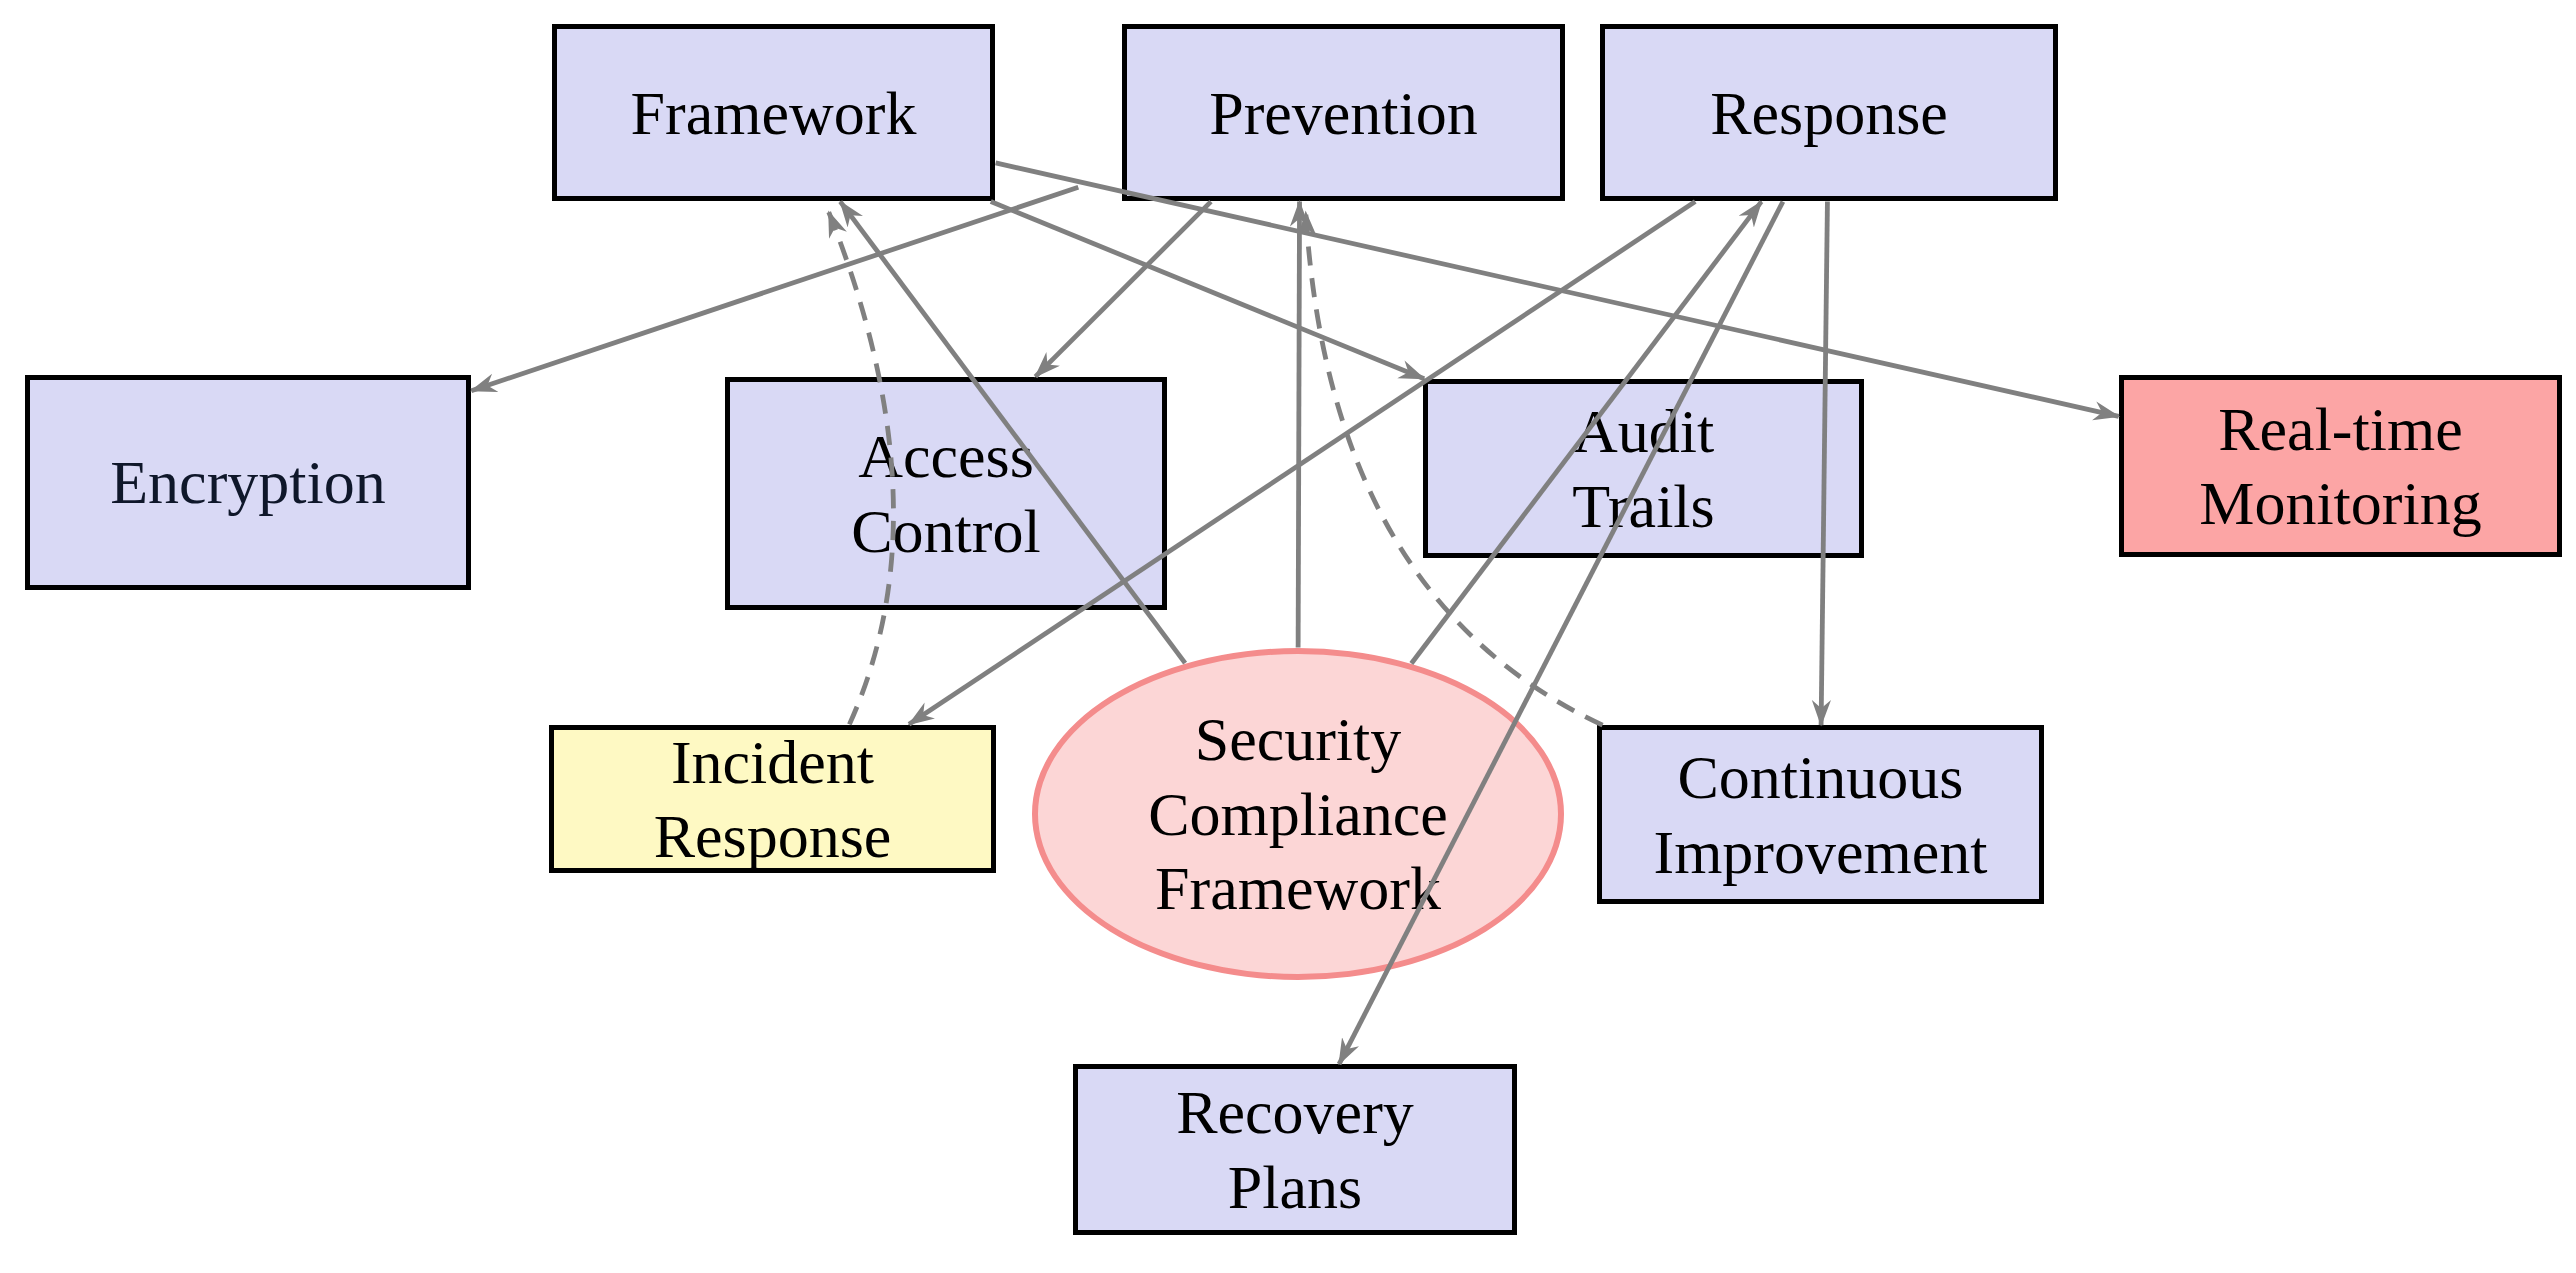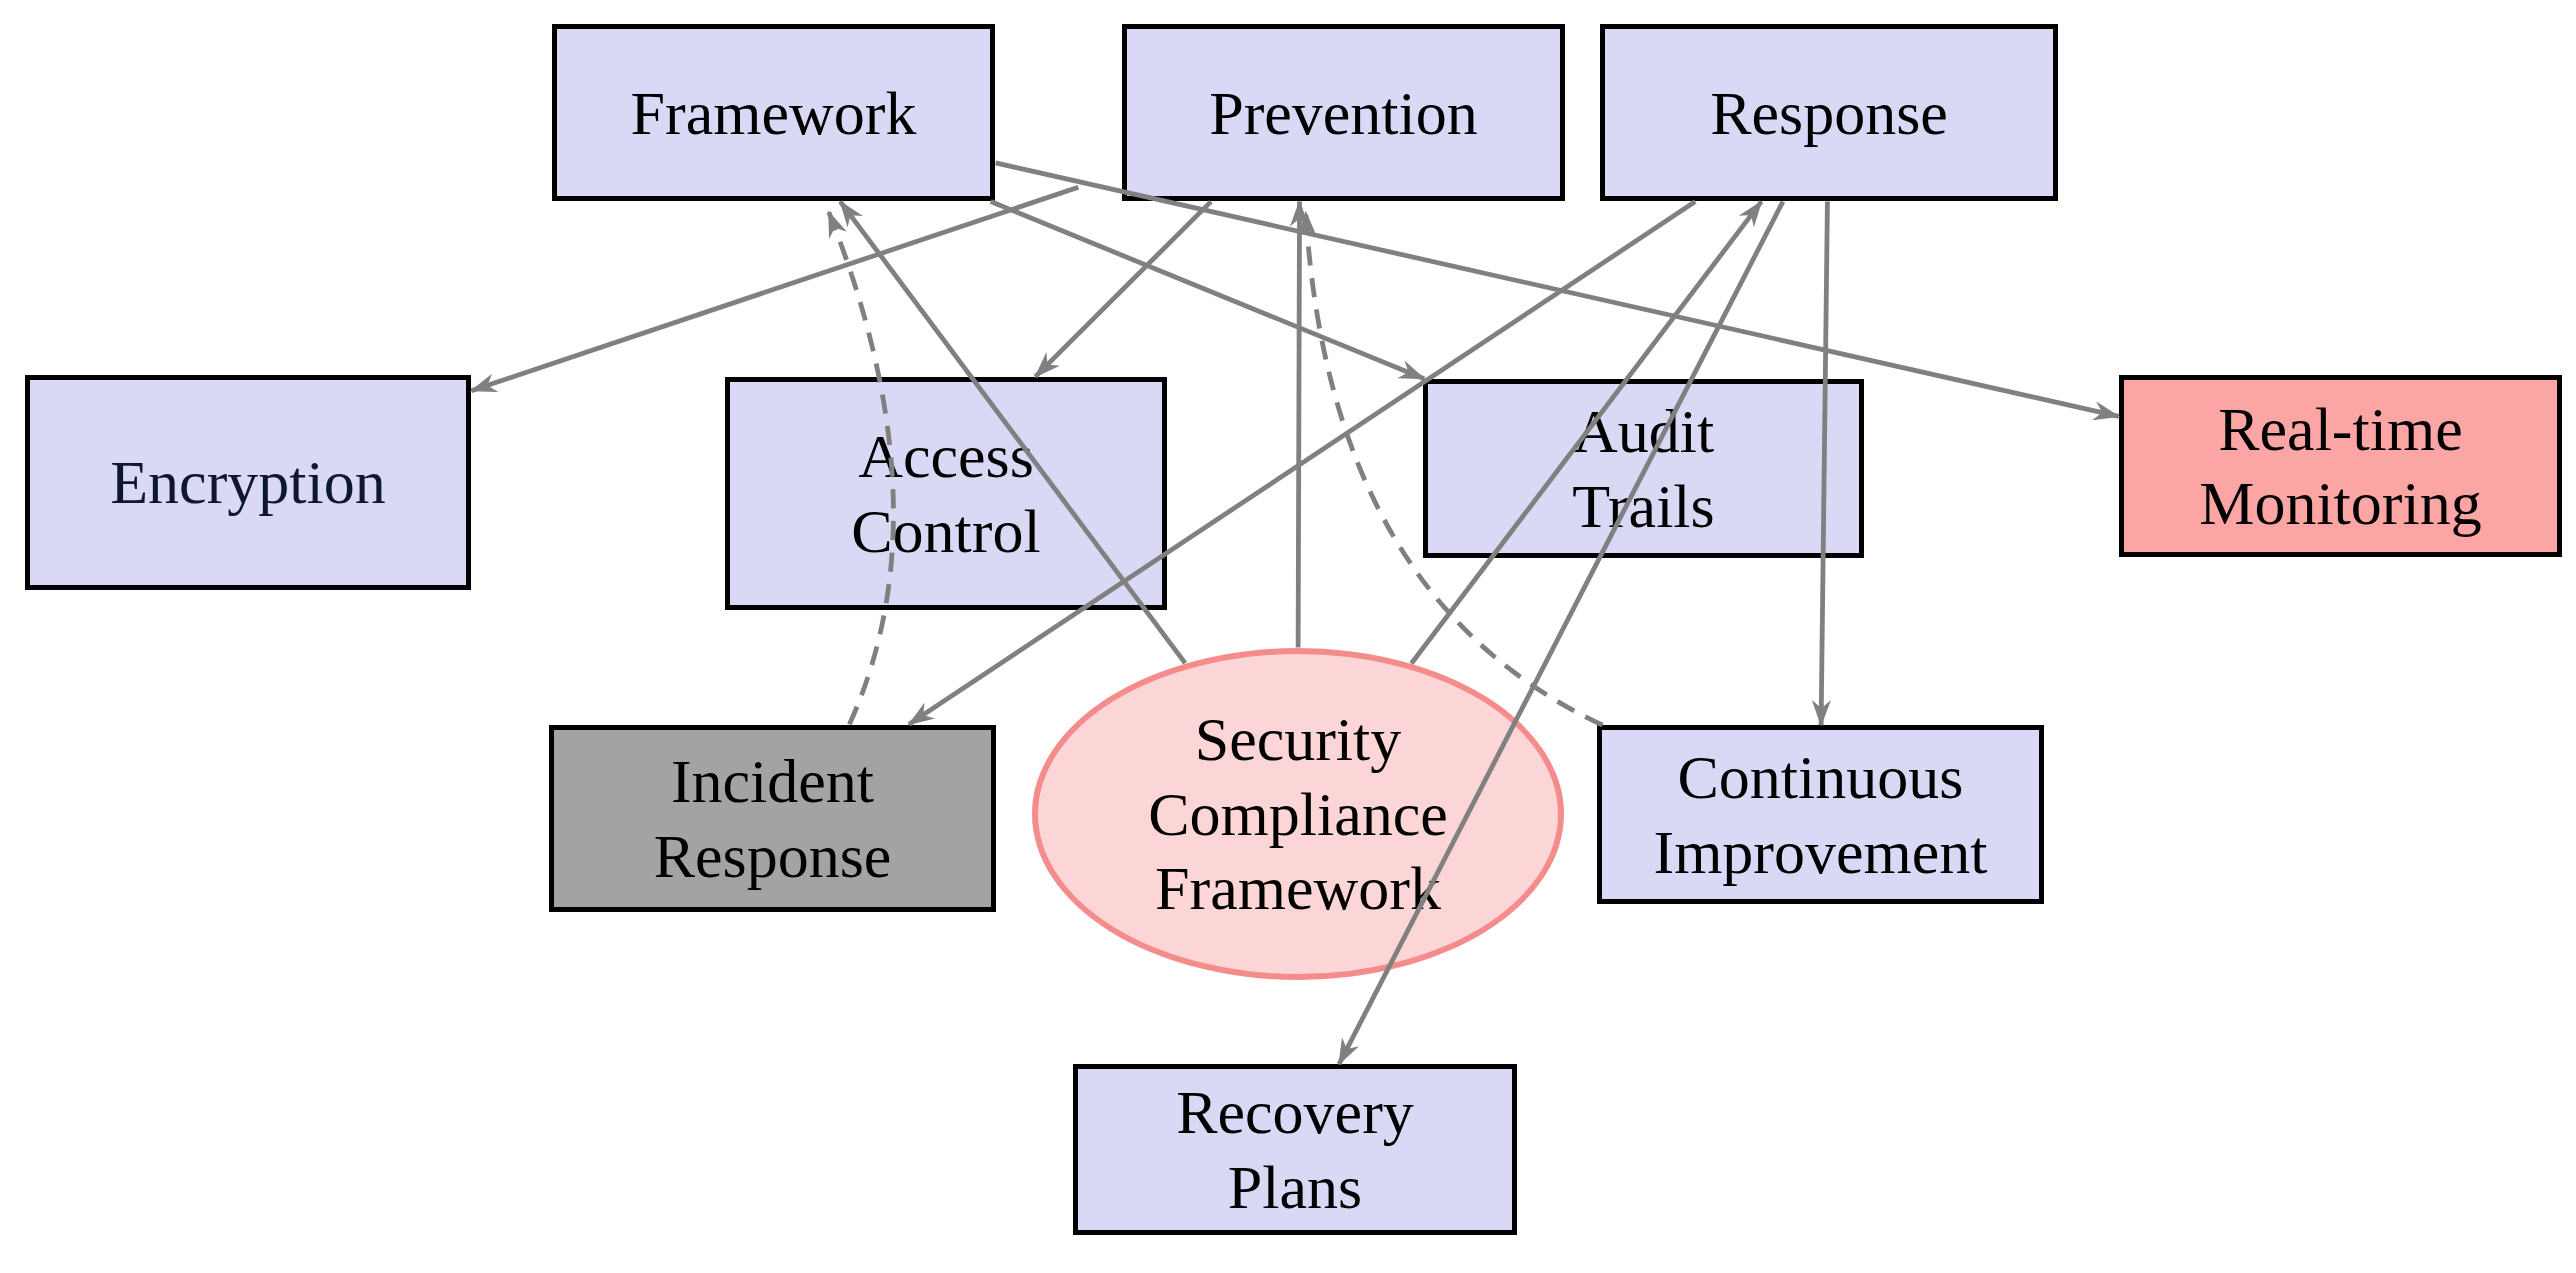--- a/index.html
+++ b/index.html
@@ -36,21 +36,21 @@
   <div class="node rect" style="left: 552px; top: 24.4px; width: 443px; height: 177px; background: rgb(217, 217, 245); border-color: rgb(0, 0, 0); color: rgb(0, 0, 0);"><span>Framework</span></div>
   <div class="node rect" style="left: 1078px; top: 24.4px; width: 443px; height: 177px; background: rgb(217, 217, 245); border-color: rgb(0, 0, 0); color: rgb(0, 0, 0); margin-left: 44px;"><span>Prevention</span></div>
   <div class="node rect" style="left: 1600px; top: 24.4px; width: 458px; height: 177px; background: rgb(217, 217, 245); border-color: rgb(0, 0, 0); color: rgb(0, 0, 0);"><span>Response</span></div>
   <div class="node rect" style="left: 25px; top: 375px; width: 446px; height: 215px; background: rgb(217, 217, 245); border-color: rgb(0, 0, 0); color: #0f172a;"><span>Encryption</span></div>
   <div class="node rect" style="left: 725px; top: 377px; width: 442px; height: 233px; background: rgb(217, 217, 245); border-color: rgb(0, 0, 0); color: rgb(0, 0, 0);"><span>Access
 Control</span></div>
   <div class="node rect" style="left: 1423px; top: 379px; width: 441px; height: 179px; background: rgb(217, 217, 245); border-color: rgb(0, 0, 0); color: rgb(0, 0, 0);"><span>Audit
 Trails</span></div>
   <div class="node rect" style="left: 2119px; top: 375px; width: 443px; height: 182px; background: #fca5a5; border-color: rgb(0, 0, 0); color: rgb(0, 0, 0);"><span>Real-time
 Monitoring</span></div>
-  <div class="node rect" style="left: 549px; top: 725px; width: 447px; height: 187px; background: #a3a3a3; border-color: rgb(0, 0, 0); color: rgb(0, 0, 0); text-align: center;"><span>Incident
+  <div class="node rect" style="left: 549px; top: 725px; width: 447px; height: 148px; background: #fef9c3; border-color: rgb(0, 0, 0); color: rgb(0, 0, 0); text-align: center;"><span>Incident
 Response</span></div>
   <div class="node ellipse" style="left: 1032px; top: 648px; width: 532px; height: 332px; background: rgb(252, 214, 214); border-color: rgb(244, 140, 140); color: rgb(0, 0, 0);"><span>Security
 Compliance
 Framework</span></div>
   <div class="node rect" style="left: 1597px; top: 725px; width: 447px; height: 179px; background: rgb(217, 217, 245); border-color: rgb(0, 0, 0); color: rgb(0, 0, 0);"><span>Continuous
 Improvement</span></div>
   <div class="node rect" style="left: 1073px; top: 1064px; width: 444px; height: 171px; background: rgb(217, 217, 245); border-color: rgb(0, 0, 0); color: rgb(0, 0, 0);"><span>Recovery
 Plans</span></div>
 
   <svg class="edges" xmlns="http://www.w3.org/2000/svg" width="2576" height="1273" viewBox="0 0 3488 1724">

